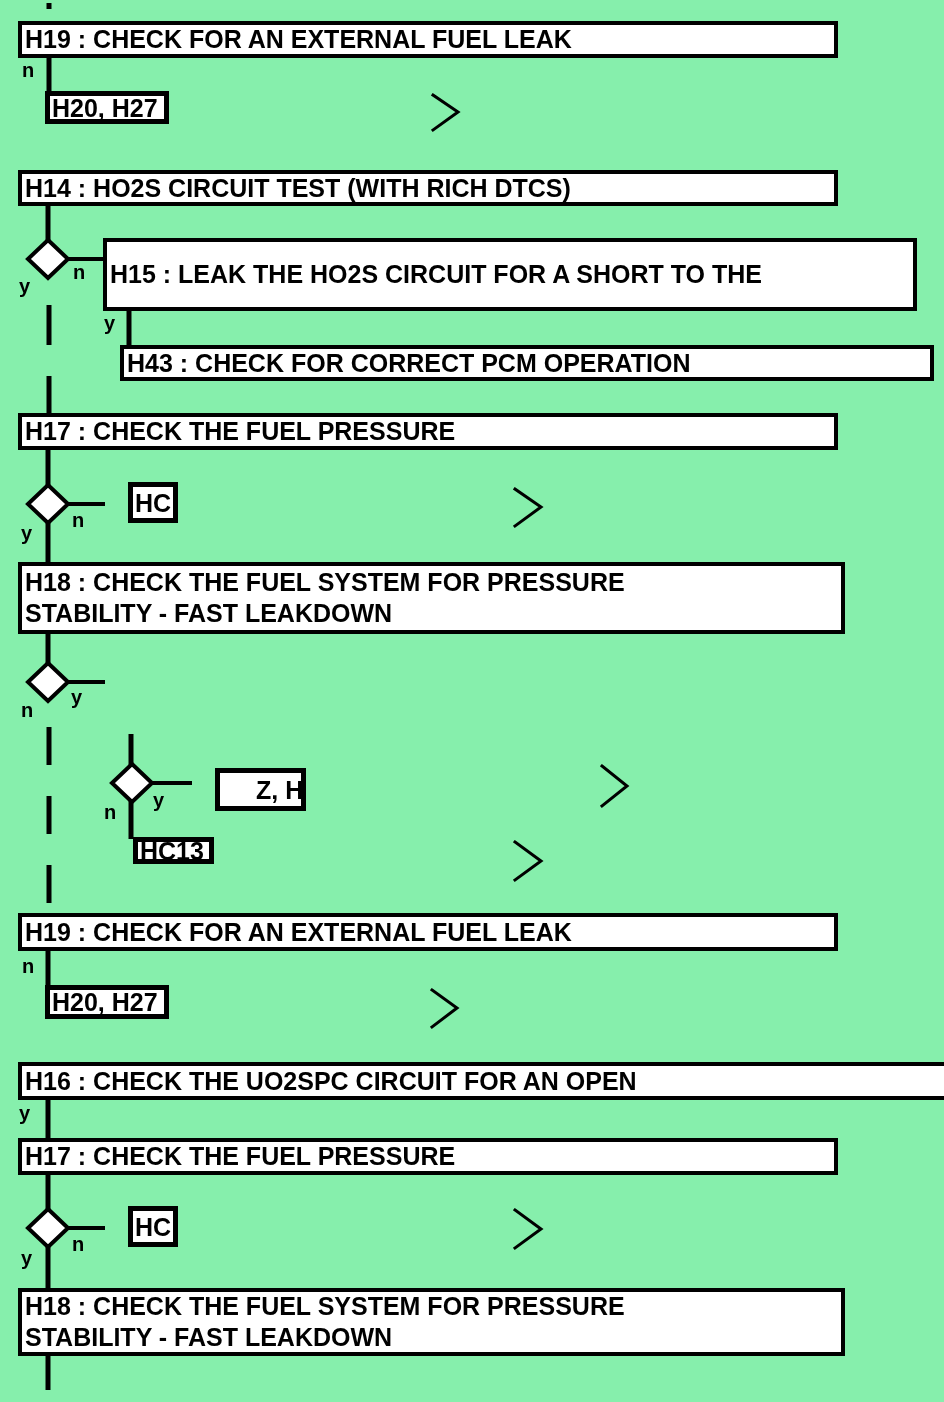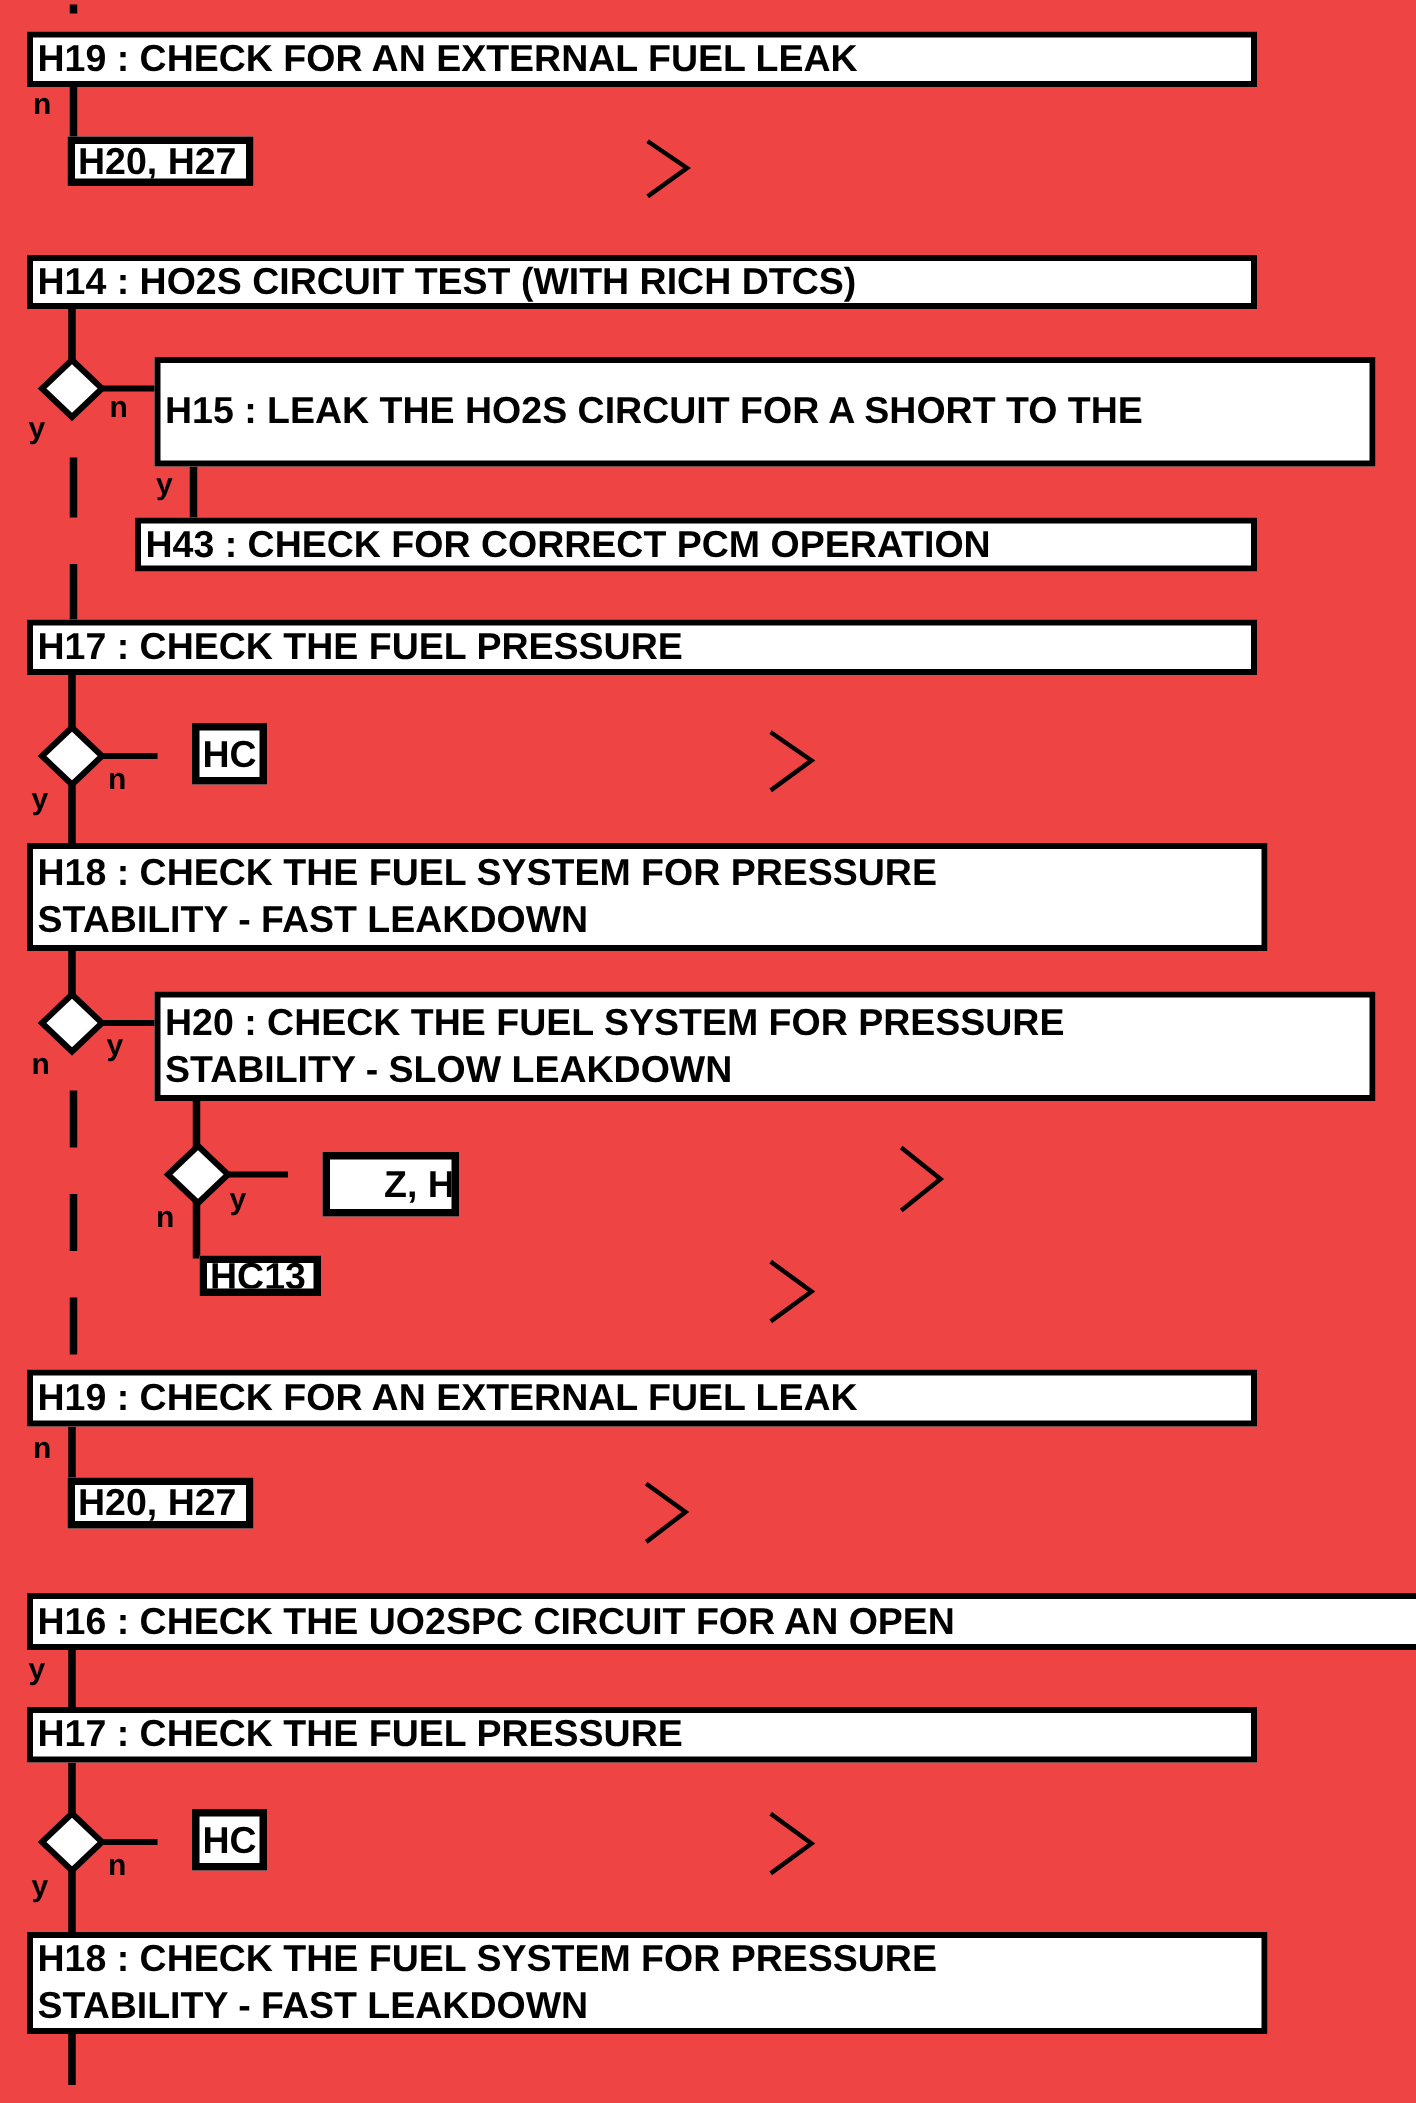--- a/index.html
+++ b/index.html
@@ -1,17 +1,17 @@
 <!DOCTYPE html>
 <html><head>
 <meta charset="utf-8">
 <style>
   html,body{margin:0;padding:0;background:#ffffff;}
   #canvas{
-    position:relative;width:944px;height:1402px;background:#ef4444;overflow:hidden;
+    position:relative;width:944px;height:1402px;background:#86efac;overflow:hidden;
     font-family:"Liberation Sans",sans-serif;color:#000;
   }
   #connector-svg{position:absolute;left:0;top:0;width:944px;height:1402px;}
   .box{
     position:absolute;box-sizing:border-box;border:4px solid #000;background:#fff;
     display:flex;flex-direction:column;justify-content:center;
     font-weight:bold;font-size:25px;line-height:31px;white-space:nowrap;
     padding:0 3px;overflow:hidden;letter-spacing:0;
   }
   .box.small{border-width:5px;padding:0 2px;line-height:28px;margin-left:25px;}
@@ -75,41 +75,37 @@
   </div>
 
   <div class="box" style="left:18px;top:170px;width:820px;height:36px;">
     <span class="ln">H14 : HO2S CIRCUIT TEST (WITH RICH DTCS)</span>
   </div>
 
   <div class="box" style="left:103px;top:238px;width:814px;height:73px;">
     <span class="ln">H15 : LEAK THE HO2S CIRCUIT FOR A SHORT TO THE</span>
   </div>
 
-  <div class="box" style="left:90px;top:345px;width:748px;height:36px;">
+  <div class="box" style="left:120px;top:345px;width:814px;height:36px;">
     <span class="ln">H43 : CHECK FOR CORRECT PCM OPERATION</span>
   </div>
 
   <div class="box" style="left:18px;top:413px;width:820px;height:37px;">
     <span class="ln">H17 : CHECK THE FUEL PRESSURE</span>
   </div>
 
   <div class="box small" style="left:103px;top:482px;width:50px;height:41px;">
     <span class="ln">HC</span>
   </div>
 
   <div class="box" style="left:18px;top:562px;width:827px;height:72px;">
     <span class="ln">H18 : CHECK THE FUEL SYSTEM FOR PRESSURE</span>
     <span class="ln">STABILITY - FAST LEAKDOWN</span>
   </div>
 
-  <div class="box" style="left:103px;top:661px;width:814px;height:73px;">
-    <span class="ln">H20 : CHECK THE FUEL SYSTEM FOR PRESSURE</span>
-    <span class="ln">STABILITY - SLOW LEAKDOWN</span>
-  </div>
 
   <div class="box small" style="left:190px;top:768px;width:91px;height:43px;padding-left:36px;">
     <span class="ln">Z, H21</span>
   </div>
 
   <div class="box small" style="left:108px;top:837px;width:81px;height:27px;justify-content:center;">
     <span class="ln">HC13</span>
   </div>
 
   <div class="box" style="left:18px;top:913px;width:820px;height:38px;">

